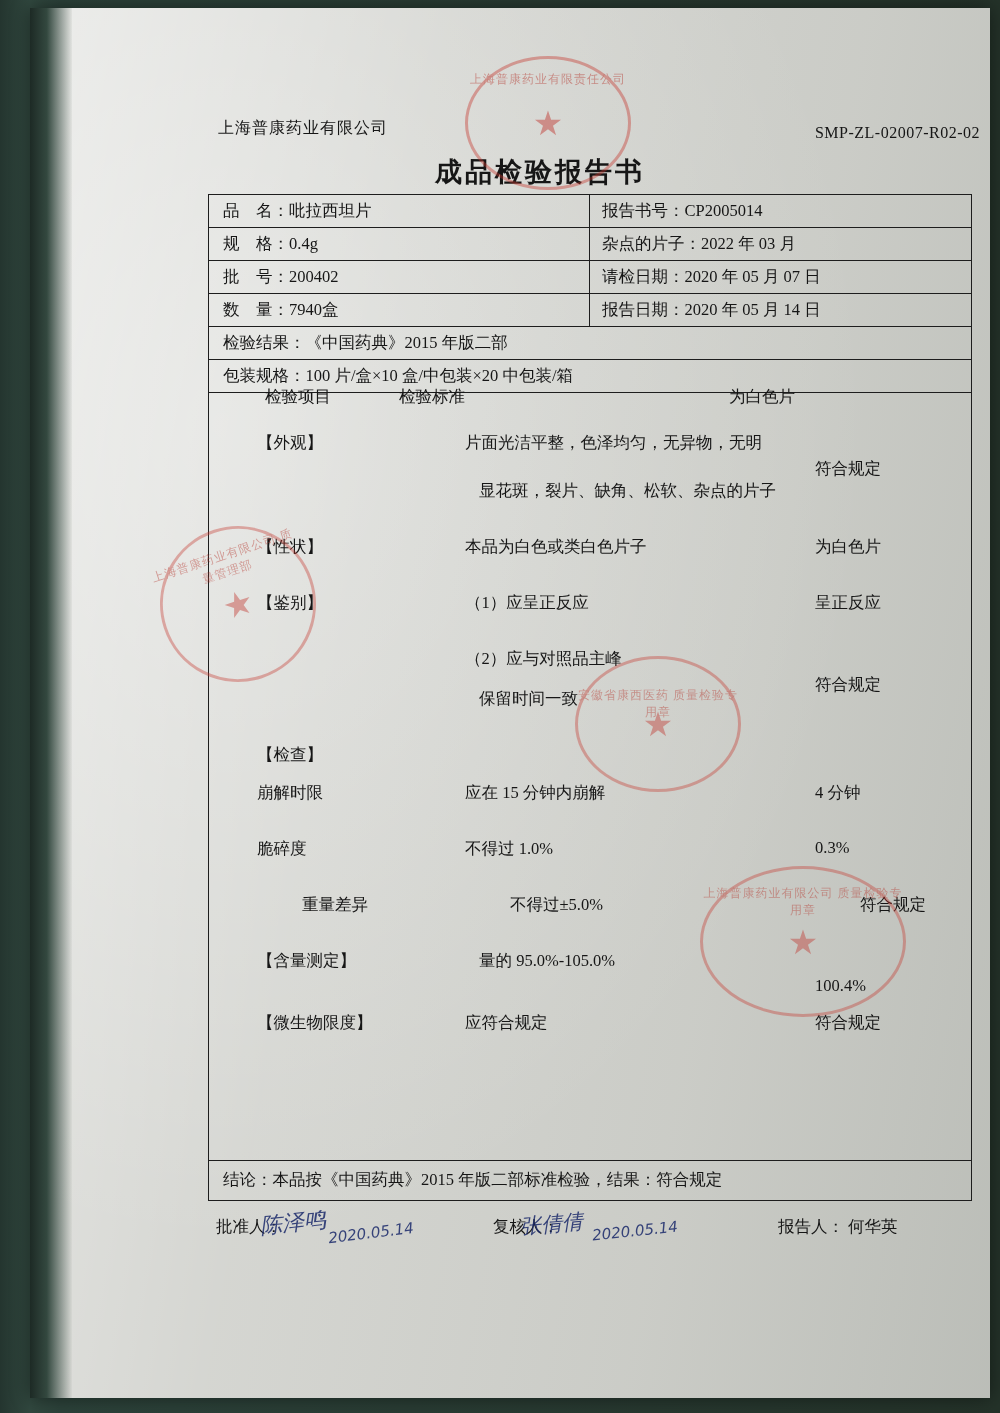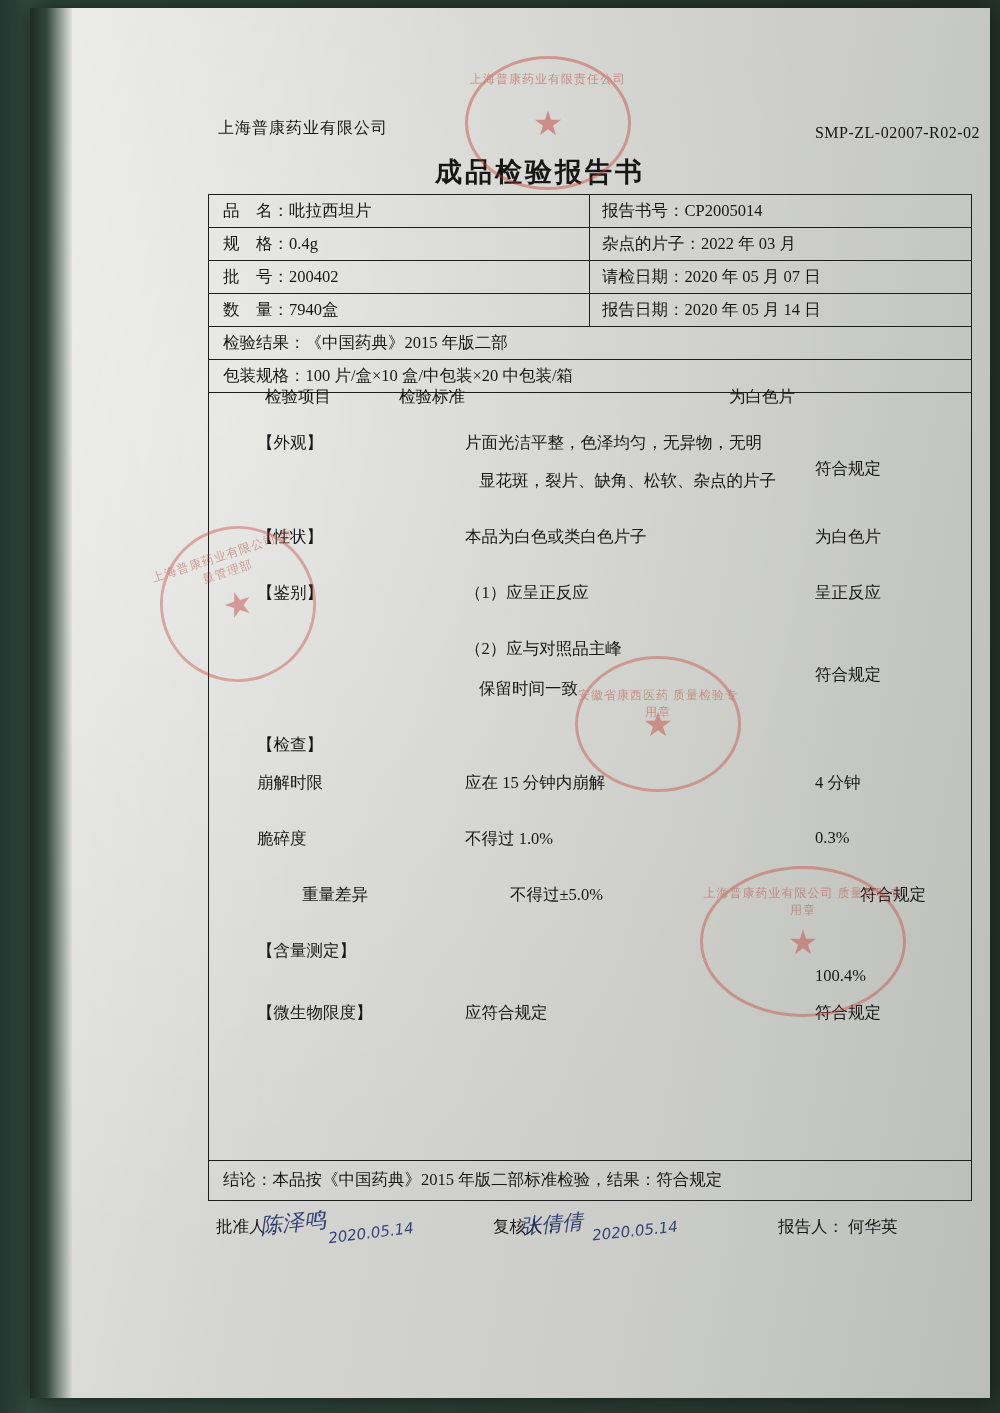--- a/index.html
+++ b/index.html
@@ -120,21 +120,21 @@
     <div id="results-box" style="position:absolute;left:108px;top:344px;width:762px;height:790px;border:1.3px solid #1d1d1d;border-top:none;">
       <div class="colhead">
         <div class="ch1">检验项目</div>
         <div class="ch2">检验标准</div>
         <div class="ch3">为白色片</div>
       </div>
       <div id="rows-host">
           <div class="itemrow" style="margin-top: 14px;">
             <div class="c1">【外观】</div>
             <div class="c2">
-              <div style="margin-bottom: 16px;">片面光洁平整，色泽均匀，无异物，无明</div>
+              <div style="margin-bottom: 26px;">片面光洁平整，色泽均匀，无异物，无明</div>
               <div style="margin-bottom: 18px; margin-left: 14px;">显花斑，裂片、缺角、松软、杂点的片子</div>
             </div>
             <div class="c3" style="margin-top: 26px;">符合规定</div>
           </div>
           <div class="itemrow" style="margin-top: 16px;">
             <div class="c1">【性状】</div>
             <div class="c2">
               <div style="margin-bottom: 18px;">本品为白色或类白色片子</div>
             </div>
             <div class="c3">为白色片</div>
@@ -176,20 +176,21 @@
           <div class="itemrow" style="margin-top: 16px; justify-content: center;">
             <div class="c1">重量差异</div>
             <div class="c2">
               <div style="margin-bottom: 18px;">不得过±5.0%</div>
             </div>
             <div class="c3">符合规定</div>
           </div>
           <div class="itemrow" style="margin-top: 16px;">
             <div class="c1">【含量测定】</div>
             <div class="c2">
+              <div style="margin-bottom: 18px; margin-left: 14px;">量的 95.0%-105.0%</div>
             </div>
             <div class="c3" style="margin-top: 26px;">100.4%</div>
           </div>
           <div class="itemrow" style="margin-top: 16px;">
             <div class="c1">【微生物限度】</div>
             <div class="c2">
               <div style="margin-bottom: 18px;">应符合规定</div>
             </div>
             <div class="c3">符合规定</div>
           </div>

